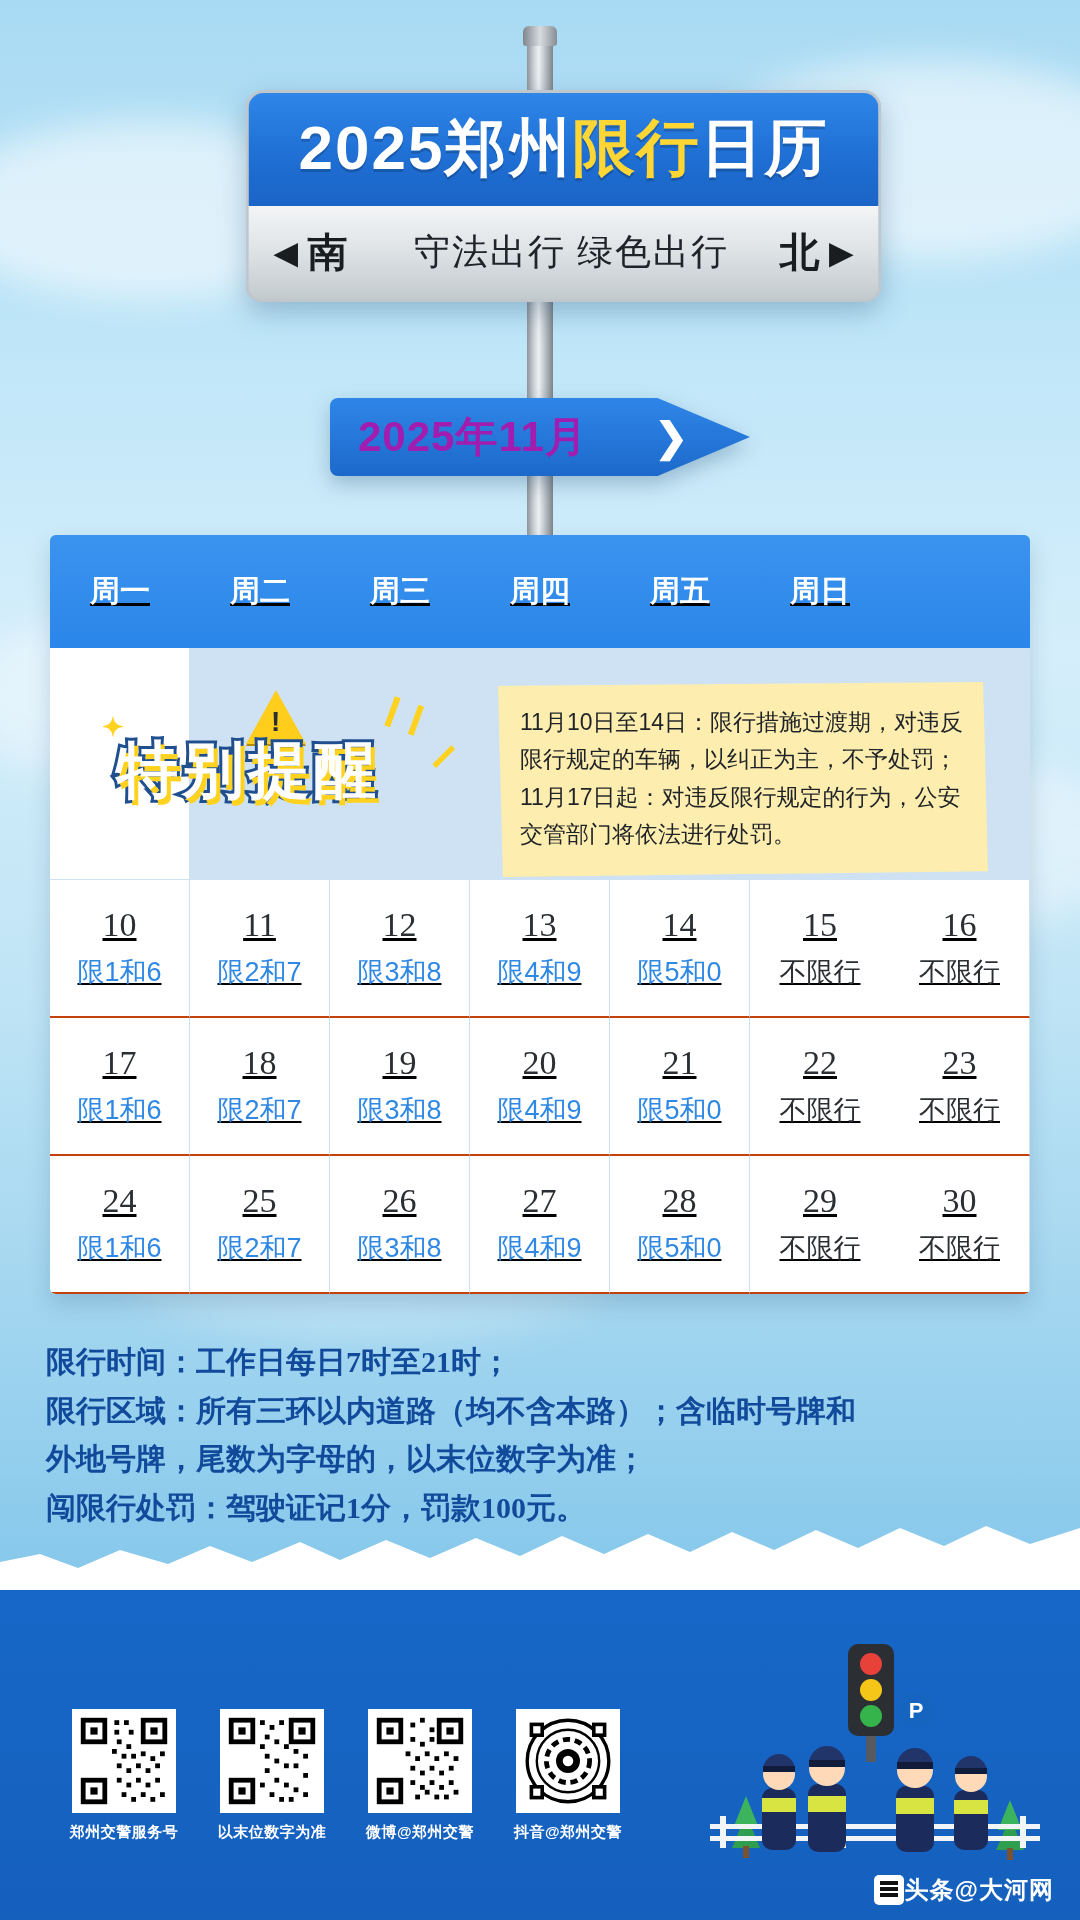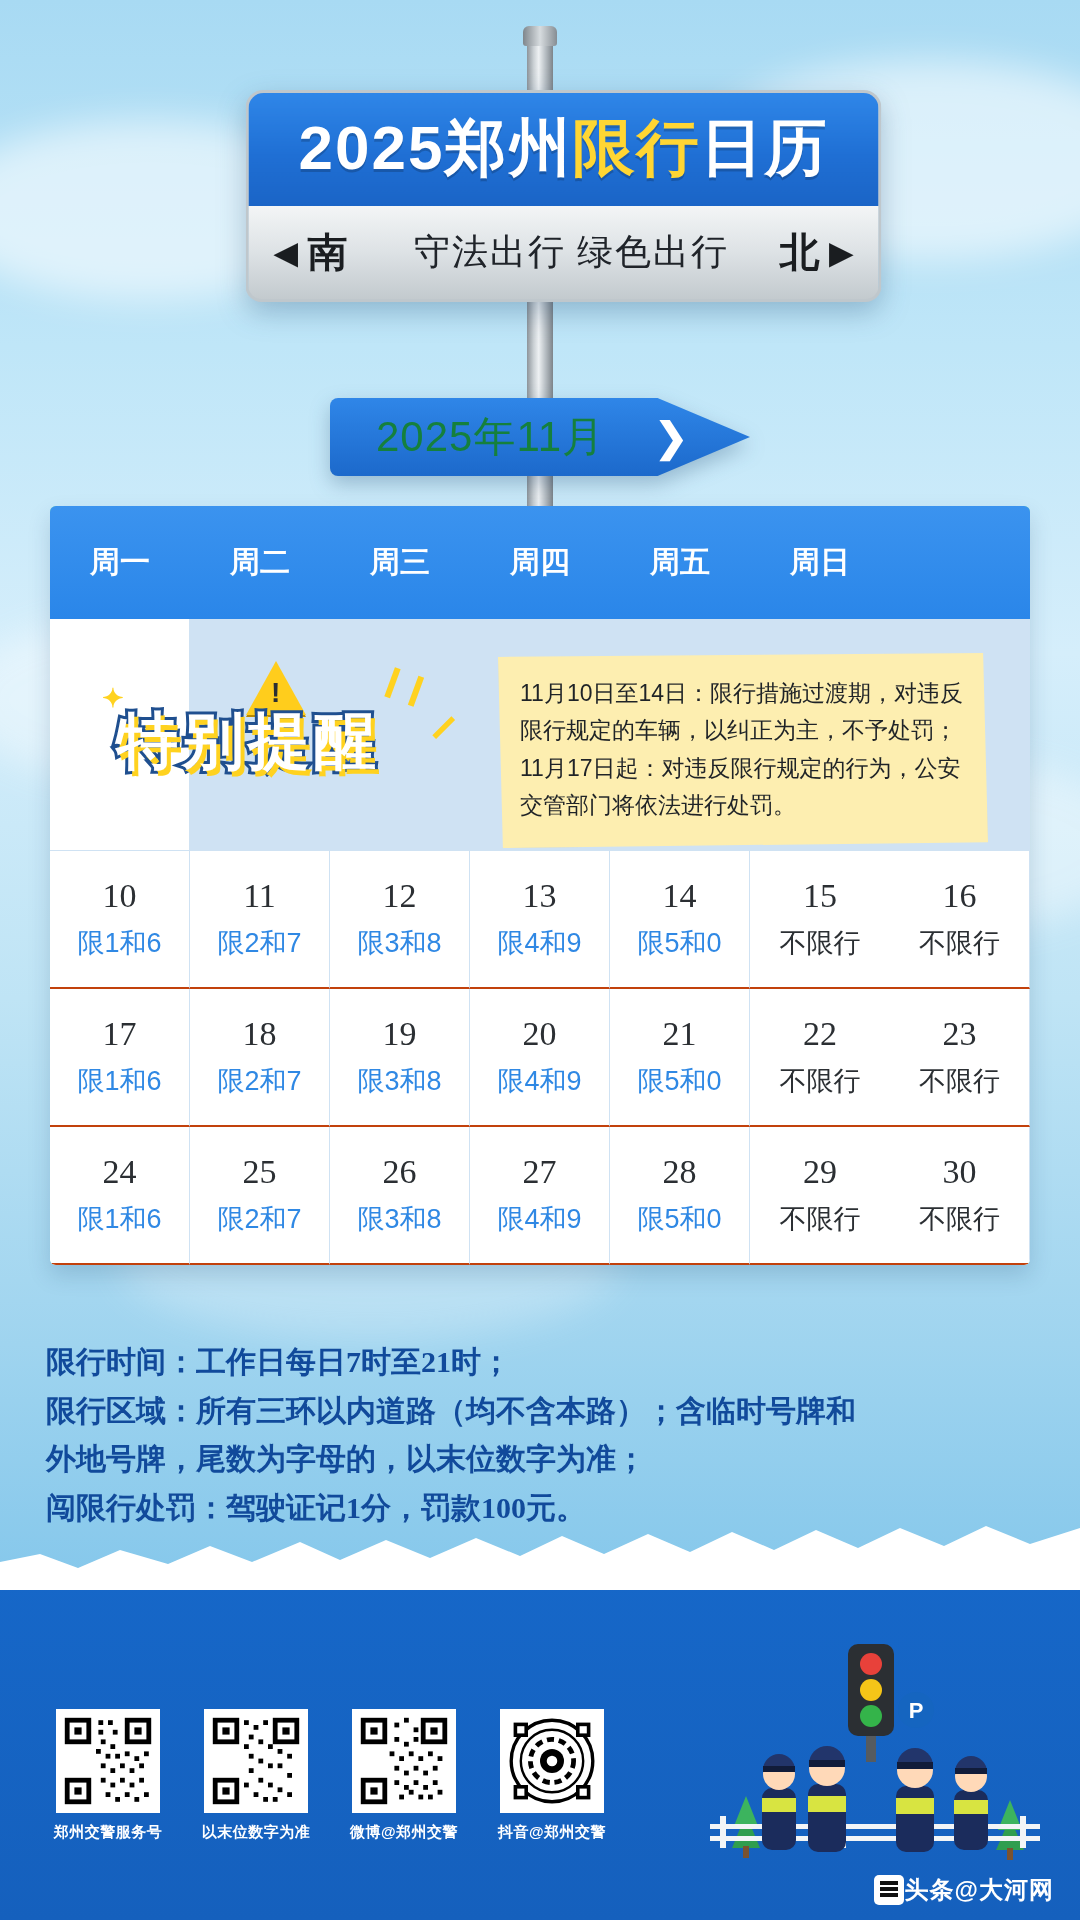--- a/index.html
+++ b/index.html
@@ -126,48 +126,49 @@
     inset: 0;
     background: linear-gradient(180deg,#2f86e8 0%, #1c69cb 100%);
     clip-path: polygon(0 0, 78% 0, 100% 50%, 78% 100%, 0 100%);
     border-radius: 8px 0 0 8px;
   }
   .month-banner .txt {
     position: absolute;
     inset: 0;
     display: flex;
     align-items: center;
-    padding-left: 46px;
+    padding-left: 28px;
     box-sizing: border-box;
-    color: #15803d;
+    color: #a21caf;
     font-size: 42px;
-    font-weight: normal;
+    font-weight: bold;
     letter-spacing: 1px;
   }
   .month-banner .chev {
     position: absolute;
     right: 62px;
     top: 50%;
     transform: translateY(-50%);
     color: #fff;
     font-size: 40px;
     font-weight: bold;
   }
 
   
   .calendar {
     position: absolute;
     left: 50px;
-    top: 506px;
+    top: 535px;
     width: 980px;
     z-index: 5;
     box-shadow: 0 10px 22px rgba(20,60,100,0.18);
     border-radius: 6px;
     overflow: hidden;
     background: #86efac;
+    text-decoration: underline;
   }
   .cal-head {
     display: grid;
     grid-template-columns: repeat(7, 1fr);
     background: linear-gradient(180deg,#3b93ef 0%, #2a86e9 100%);
   }
   .cal-head div {
     color: #fff;
     font-size: 30px;
     font-weight: bold;
@@ -326,21 +327,21 @@
   .footer-inner {
     position: absolute;
     left: 0; bottom: 0;
     width: 1080px;
     height: 340px;
     z-index: 6;
   }
 
   .qr-row {
     position: absolute;
-    left: 52px;
+    left: 68px;
     bottom: 78px;
     display: flex;
     gap: 36px;
   }
   .qr-item { width: 112px; text-align: center; }
   .qr-box {
     width: 104px; height: 104px;
     background: #fff;
     margin: 0 auto 10px auto;
     padding: 4px;

